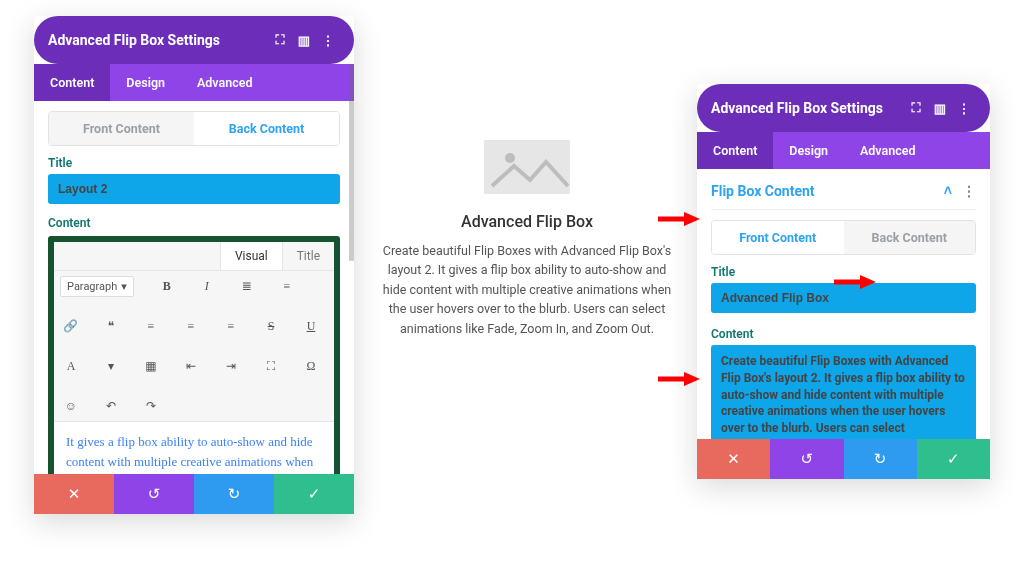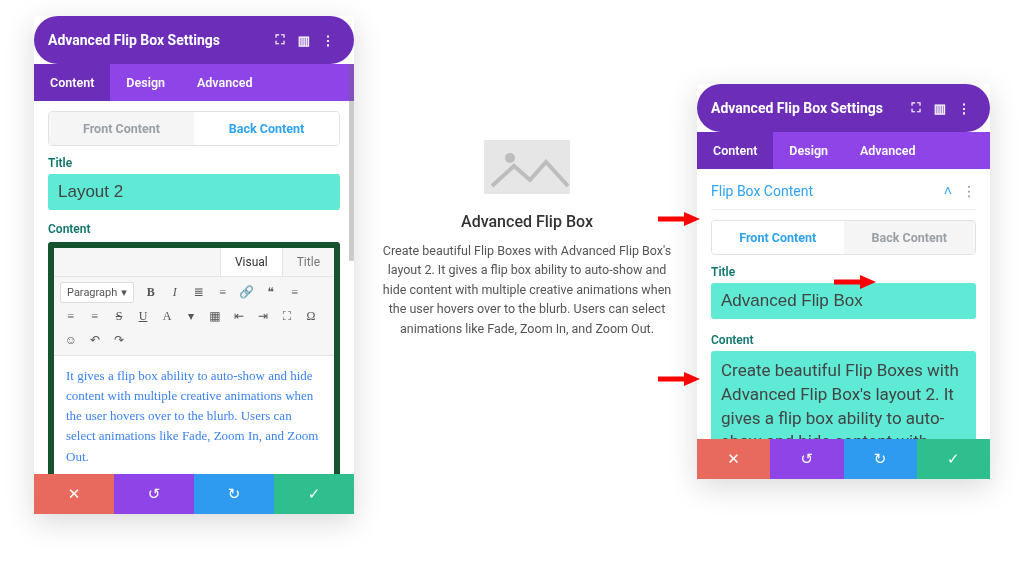--- a/index.html
+++ b/index.html
@@ -64,22 +64,22 @@
     flex: 1; text-align: center; padding: 9px 4px;
     font-size: 12.5px; font-weight: 700; cursor: pointer;
     color: #9aa0a6; background: #f5f5f5;
   }
   .seg .seg-item.active { color: #2ea3f2; background: #fff; }
 
   .fld-label {
     color: #0f766e; font-size: 12px; font-weight: 600; margin: 10px 0 4px;
   }
   .fld-input {
-    width: 100%; border: none; background: #5eead4; border-radius: 3px;
-    font-size: 17px; padding: 8px 10px; color: #444;
+    width: 100%; border: none; background: #0ea5e9; border-radius: 3px;
+    font-size: 12px; padding: 8px 10px; color: #444; font-weight: bold;
   }
   textarea.fld-input { resize: none; line-height: 1.4; font-family: inherit; }
 
   .add-media {
     background: #545459; color: #fff; border: none;
     font-size: 10.5px; font-weight: 700; letter-spacing: 0.5px;
     padding: 8px 12px; border-radius: 3px; cursor: pointer;
     margin: 6px 0 0 0;
   }
   .editor-wrap {
@@ -88,38 +88,38 @@
   }
   .editor-tabs {
     display: flex; justify-content: flex-end; background: #f6f6f6;
     border-bottom: 1px solid #e5e5e5; font-size: 12px;
   }
   .editor-tabs span { padding: 7px 14px; color: #777; cursor: pointer; }
   .editor-tabs span.active { background: #fff; color: #333; border-left:1px solid #e5e5e5; border-right:1px solid #e5e5e5; }
   .editor-toolbar {
     background: #f6f6f6; padding: 4px 6px; border-bottom: 1px solid #e5e5e5;
     font-size: 12px; color: #555;
-    display: flex; flex-wrap: wrap; gap: 2px; align-items: center;
+    display: flex; flex-wrap: wrap; gap: 18px; align-items: center;
   }
   .editor-toolbar .drop {
     border:1px solid #ddd; background:#fff; border-radius:2px;
     font-size:11px; padding:3px 6px; margin-right:4px; display:inline-flex; gap:4px; align-items:center;
   }
   .editor-toolbar .tb {
     width:22px; height:22px; display:inline-flex; align-items:center; justify-content:center;
     border-radius:2px; cursor:pointer; font-family: Georgia, serif;
   }
   .editor-content {
     padding: 10px 12px; font-family: Georgia, serif; font-size: 13px;
     line-height: 1.55; color: #3b82f6; height: 128px; overflow: hidden;
   }
 
   .collapser {
     display:flex; align-items:flex-end; justify-content:space-between;
-    color:#2ea3f2; font-weight:400; font-size:14px;
+    color:#2ea3f2; font-weight:700; font-size:14px;
     padding:4px 0 10px; border-bottom:1px solid #eee; margin-bottom:10px;
   }
   .collapser .ricon { color:#2ea3f2; font-size:14px; display:flex; gap:10px; align-items:center; }
 
   .actionbar { display:flex; height:40px; }
   .actionbar button {
     flex:1; border:none; color:#fff; font-size:15px; cursor:pointer;
     display:flex; align-items:center; justify-content:center;
   }
   .act-cancel { background:#e86a5e; }

